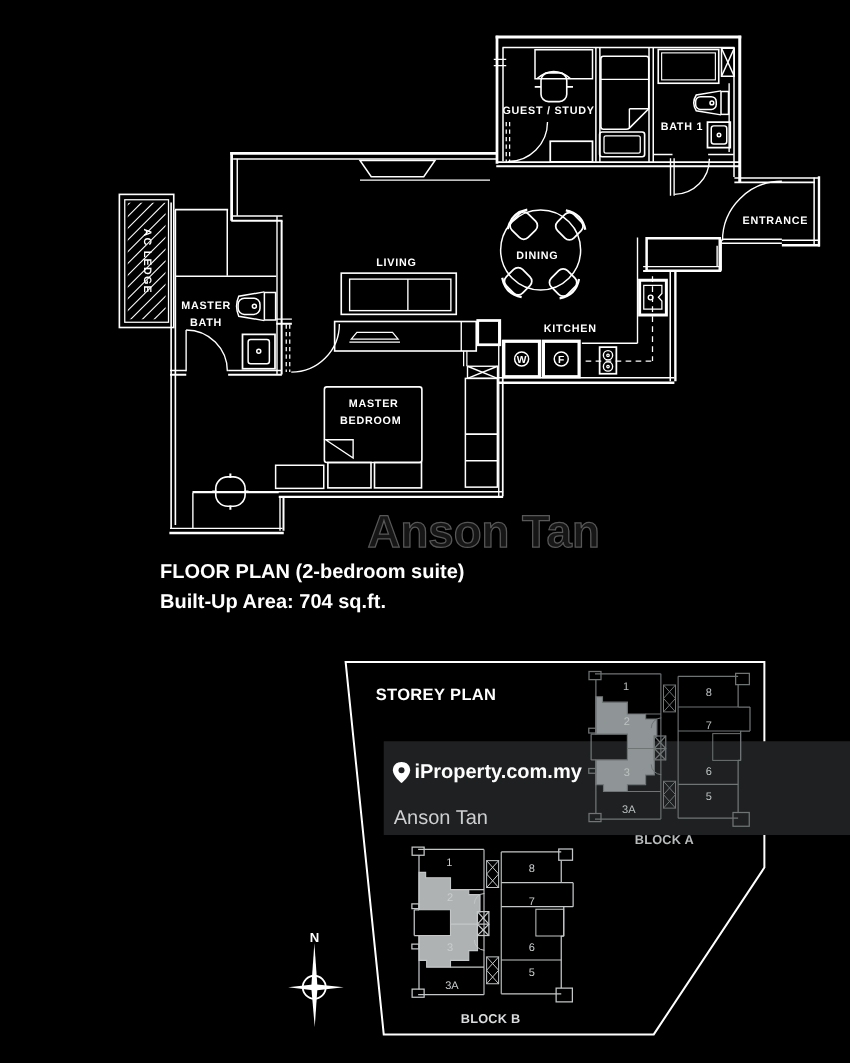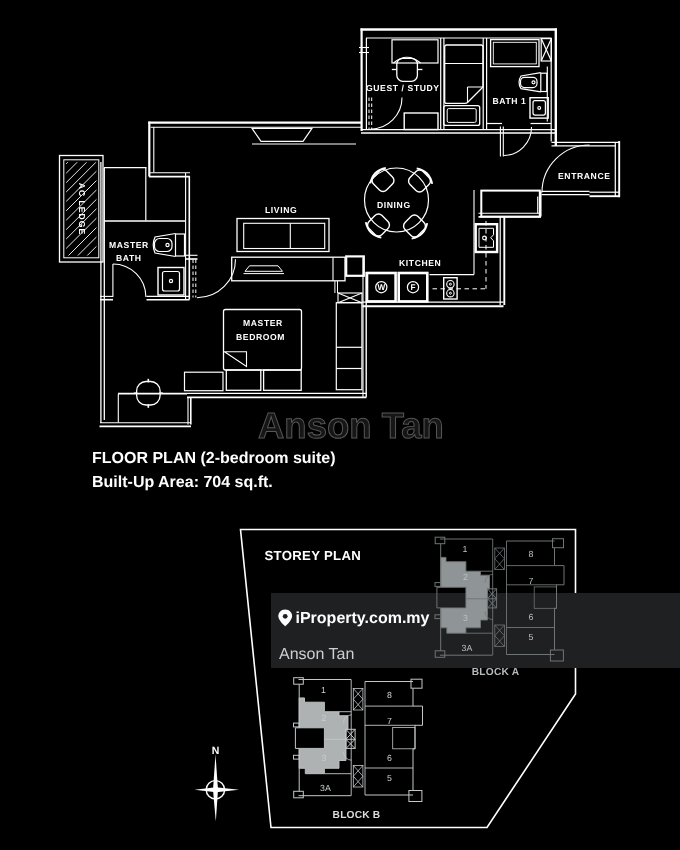--- a/index.html
+++ b/index.html
@@ -1,17 +1,17 @@
 <!DOCTYPE html>
 <html><head>
 <meta charset="utf-8">
 <style>
   html,body{margin:0;padding:0;background:#000;}
   svg{display:block;font-family:"Liberation Sans",sans-serif;}
-  .wrap{filter:brightness(1);}
+  .wrap{filter:brightness(1);margin-left:36px;}
   .rl{fill:#fff;font-size:8.6px;font-weight:bold;letter-spacing:0.6px;}
 </style>
 </head>
 <body>
 <div class="wrap">
 <svg width="680" height="850" viewBox="0 0 680 850" xmlns="http://www.w3.org/2000/svg" text-rendering="geometricPrecision">
 
 <rect x="0" y="0" width="680" height="850" fill="#000"></rect>
 
 <g stroke="#fff" fill="none" stroke-linecap="butt">

